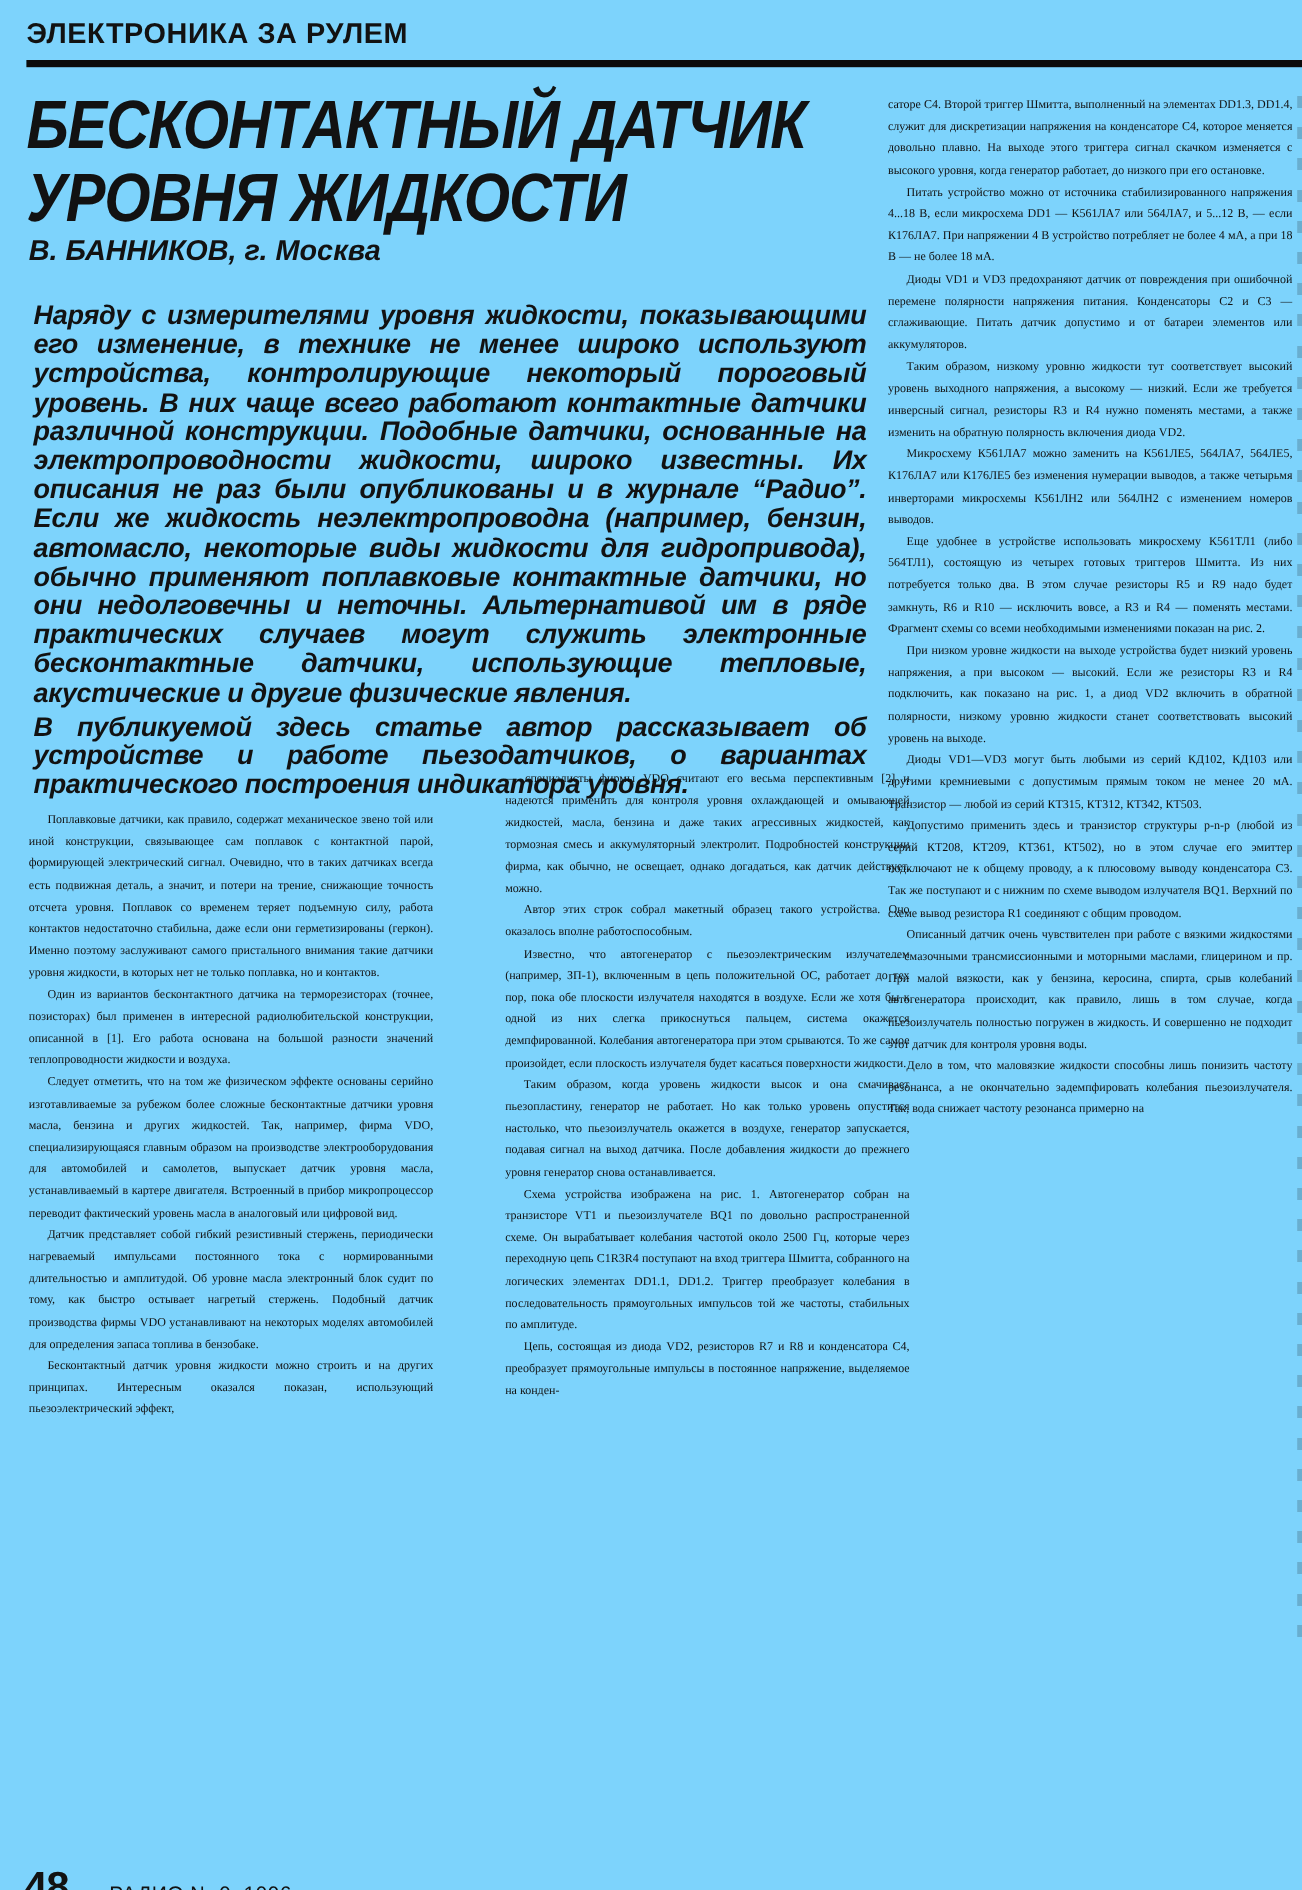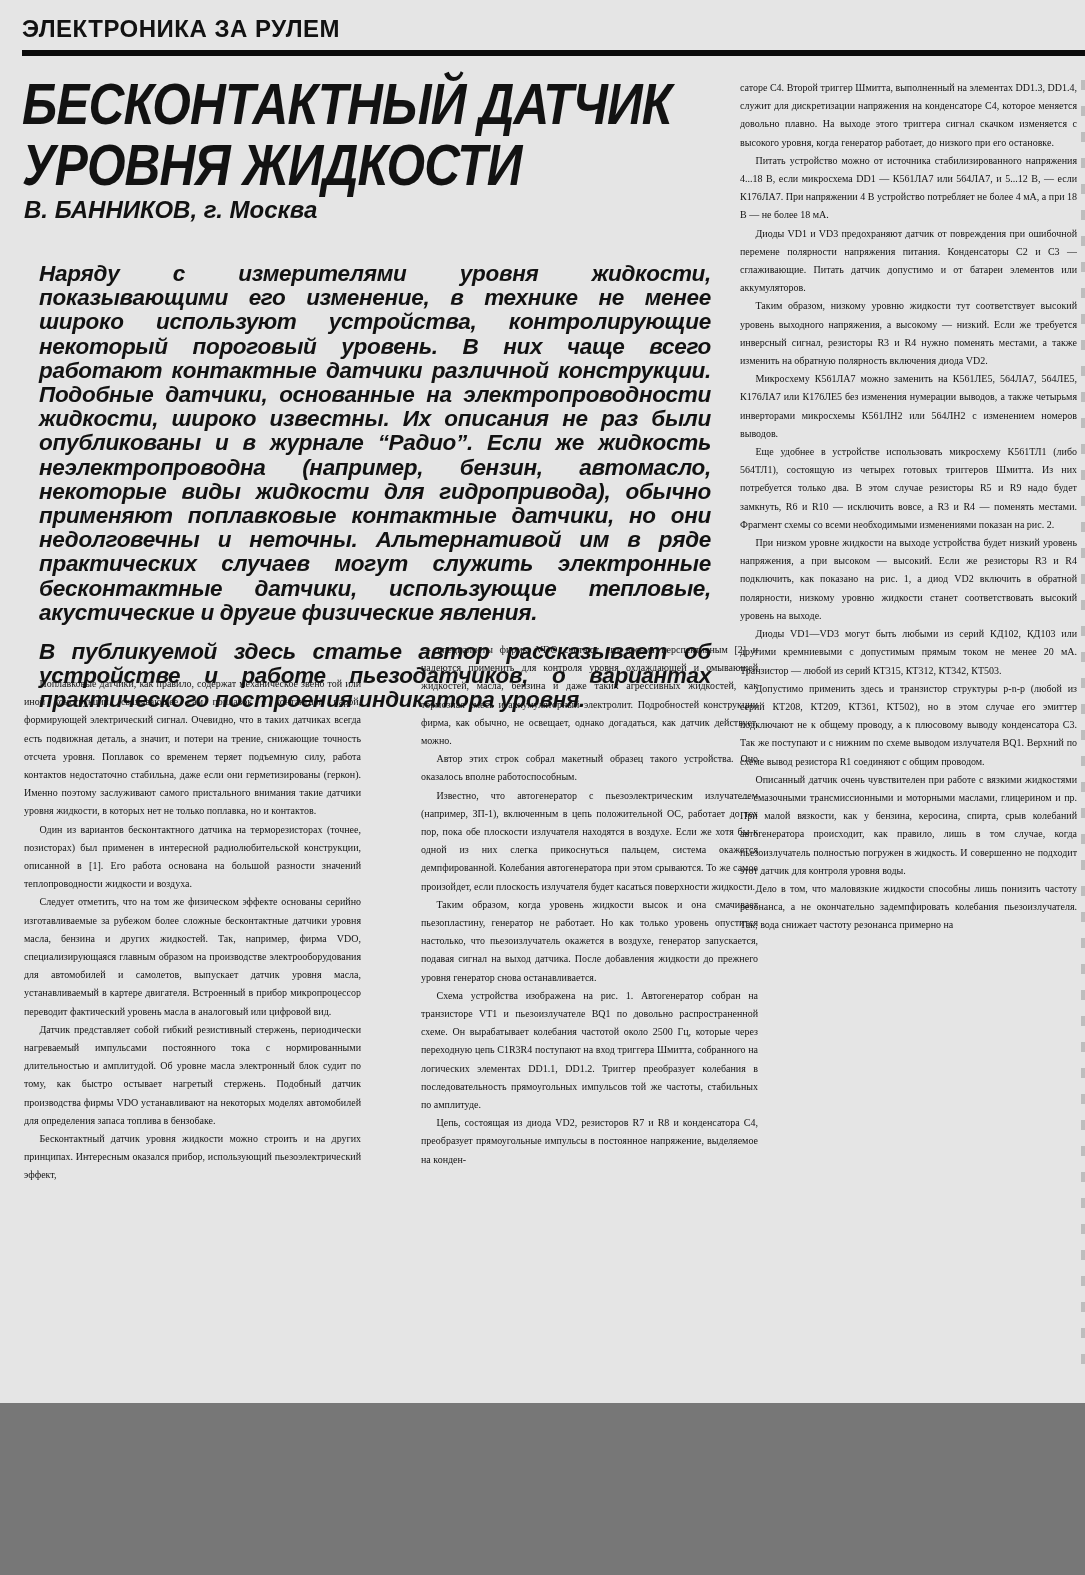--- a/index.html
+++ b/index.html
@@ -1,21 +1,21 @@
 <!DOCTYPE html>
 <html><head>
 <meta charset="utf-8">
 <style>
   html, body { margin: 0; padding: 0; background: #777; }
   .page {
     position: relative;
     width: 1085px;
-    height: 1403px;
+    height: 1575px;
     margin: 0 auto;
-    background: #e5e5e5;
+    background: #7dd3fc;
     overflow: hidden;
     font-family: "Liberation Sans", sans-serif;
     color: #121212;
   }
   .masthead {
     position: absolute;
     left: 22px; top: 15px;
     font-size: 24px;
     font-weight: bold;
     letter-spacing: 0.5px;
@@ -50,21 +50,21 @@
     position: absolute;
     left: 24px; top: 247px;
     width: 702px;
     font-size: 22.5px;
     line-height: 24.2px;
     font-weight: bold;
     font-style: italic;
     text-align: justify;
     letter-spacing: -0.3px;
   }
-  .lead p { margin: 15px; }
+  .lead p { margin: 4px; }
   .col {
     position: absolute;
     font-size: 10px;
     line-height: 18.2px;
     text-align: justify;
     overflow: hidden;
     font-family: Liberation Serif, serif;
   }
   .col p { margin: 0; text-indent: 1.55em; }
   .col p.cont { text-indent: 0; }
@@ -119,21 +119,21 @@
   <div class="lead">
     <p>Наряду с измерителями уровня жидкости, показывающими его изменение, в технике не менее широко используют устройства, контролирующие некоторый пороговый уровень. В них чаще всего работают контактные датчики различной конструкции. Подобные датчики, основанные на электропроводности жидкости, широко известны. Их описания не раз были опубликованы и в журнале “Радио”. Если же жидкость неэлектропроводна (например, бензин, автомасло, некоторые виды жидкости для гидропривода), обычно применяют поплавковые контактные датчики, но они недолговечны и неточны. Альтернативой им в ряде практических случаев могут служить электронные бесконтактные датчики, использующие тепловые, акустические и другие физические явления.</p>
     <p>В публикуемой здесь статье автор рассказывает об устройстве и работе пьезодатчиков, о вариантах практического построения индикатора уровня.</p>
   </div>
 
   <div class="col col1">
     <p>Поплавковые датчики, как правило, содержат механическое звено той или иной конструкции, связывающее сам поплавок с контактной парой, формирующей электрический сигнал. Очевидно, что в таких датчиках всегда есть подвижная деталь, а значит, и потери на трение, снижающие точность отсчета уровня. Поплавок со временем теряет подъемную силу, работа контактов недостаточно стабильна, даже если они герметизированы (геркон). Именно поэтому заслуживают самого пристального внимания такие датчики уровня жидкости, в которых нет не только поплавка, но и контактов.</p>
     <p>Один из вариантов бесконтактного датчика на терморезисторах (точнее, позисторах) был применен в интересной радиолюбительской конструкции, описанной в [1]. Его работа основана на большой разности значений теплопроводности жидкости и воздуха.</p>
     <p>Следует отметить, что на том же физическом эффекте основаны серийно изготавливаемые за рубежом более сложные бесконтактные датчики уровня масла, бензина и других жидкостей. Так, например, фирма VDO, специализирующаяся главным образом на производстве электрооборудования для автомобилей и самолетов, выпускает датчик уровня масла, устанавливаемый в картере двигателя. Встроенный в прибор микропроцессор переводит фактический уровень масла в аналоговый или цифровой вид.</p>
     <p>Датчик представляет собой гибкий резистивный стержень, периодически нагреваемый импульсами постоянного тока с нормированными длительностью и амплитудой. Об уровне масла электронный блок судит по тому, как быстро остывает нагретый стержень. Подобный датчик производства фирмы VDO устанавливают на некоторых моделях автомобилей для определения запаса топлива в бензобаке.</p>
-    <p>Бесконтактный датчик уровня жидкости можно строить и на других принципах. Интересным оказался прибор, использующий пьезоэлектрический эффект,</p>
+    <p>Бесконтактный датчик уровня жидкости можно строить и на других принципах. Интересным оказался показан, использующий пьезоэлектрический эффект,</p>
   </div>
 
   <div class="col col2">
     <p class="cont">— специалисты фирмы VDO считают его весьма перспективным [2] и надеются применить для контроля уровня охлаждающей и омывающей жидкостей, масла, бензина и даже таких агрессивных жидкостей, как тормозная смесь и аккумуляторный электролит. Подробностей конструкции фирма, как обычно, не освещает, однако догадаться, как датчик действует, можно.</p>
     <p>Автор этих строк собрал макетный образец такого устройства. Оно оказалось вполне работоспособным.</p>
     <p>Известно, что автогенератор с пьезоэлектрическим излучателем (например, ЗП-1), включенным в цепь положительной ОС, работает до тех пор, пока обе плоскости излучателя находятся в воздухе. Если же хотя бы к одной из них слегка прикоснуться пальцем, система окажется демпфированной. Колебания автогенератора при этом срываются. То же самое произойдет, если плоскость излучателя будет касаться поверхности жидкости.</p>
     <p>Таким образом, когда уровень жидкости высок и она смачивает пьезопластину, генератор не работает. Но как только уровень опустится настолько, что пьезоизлучатель окажется в воздухе, генератор запускается, подавая сигнал на выход датчика. После добавления жидкости до прежнего уровня генератор снова останавливается.</p>
     <p>Схема устройства изображена на рис. 1. Автогенератор собран на транзисторе VT1 и пьезоизлучателе BQ1 по довольно распространенной схеме. Он вырабатывает колебания частотой около 2500 Гц, которые через переходную цепь C1R3R4 поступают на вход триггера Шмитта, собранного на логических элементах DD1.1, DD1.2. Триггер преобразует колебания в последовательность прямоугольных импульсов той же частоты, стабильных по амплитуде.</p>
     <p>Цепь, состоящая из диода VD2, резисторов R7 и R8 и конденсатора C4, преобразует прямоугольные импульсы в постоянное напряжение, выделяемое на конден-</p>
   </div>

